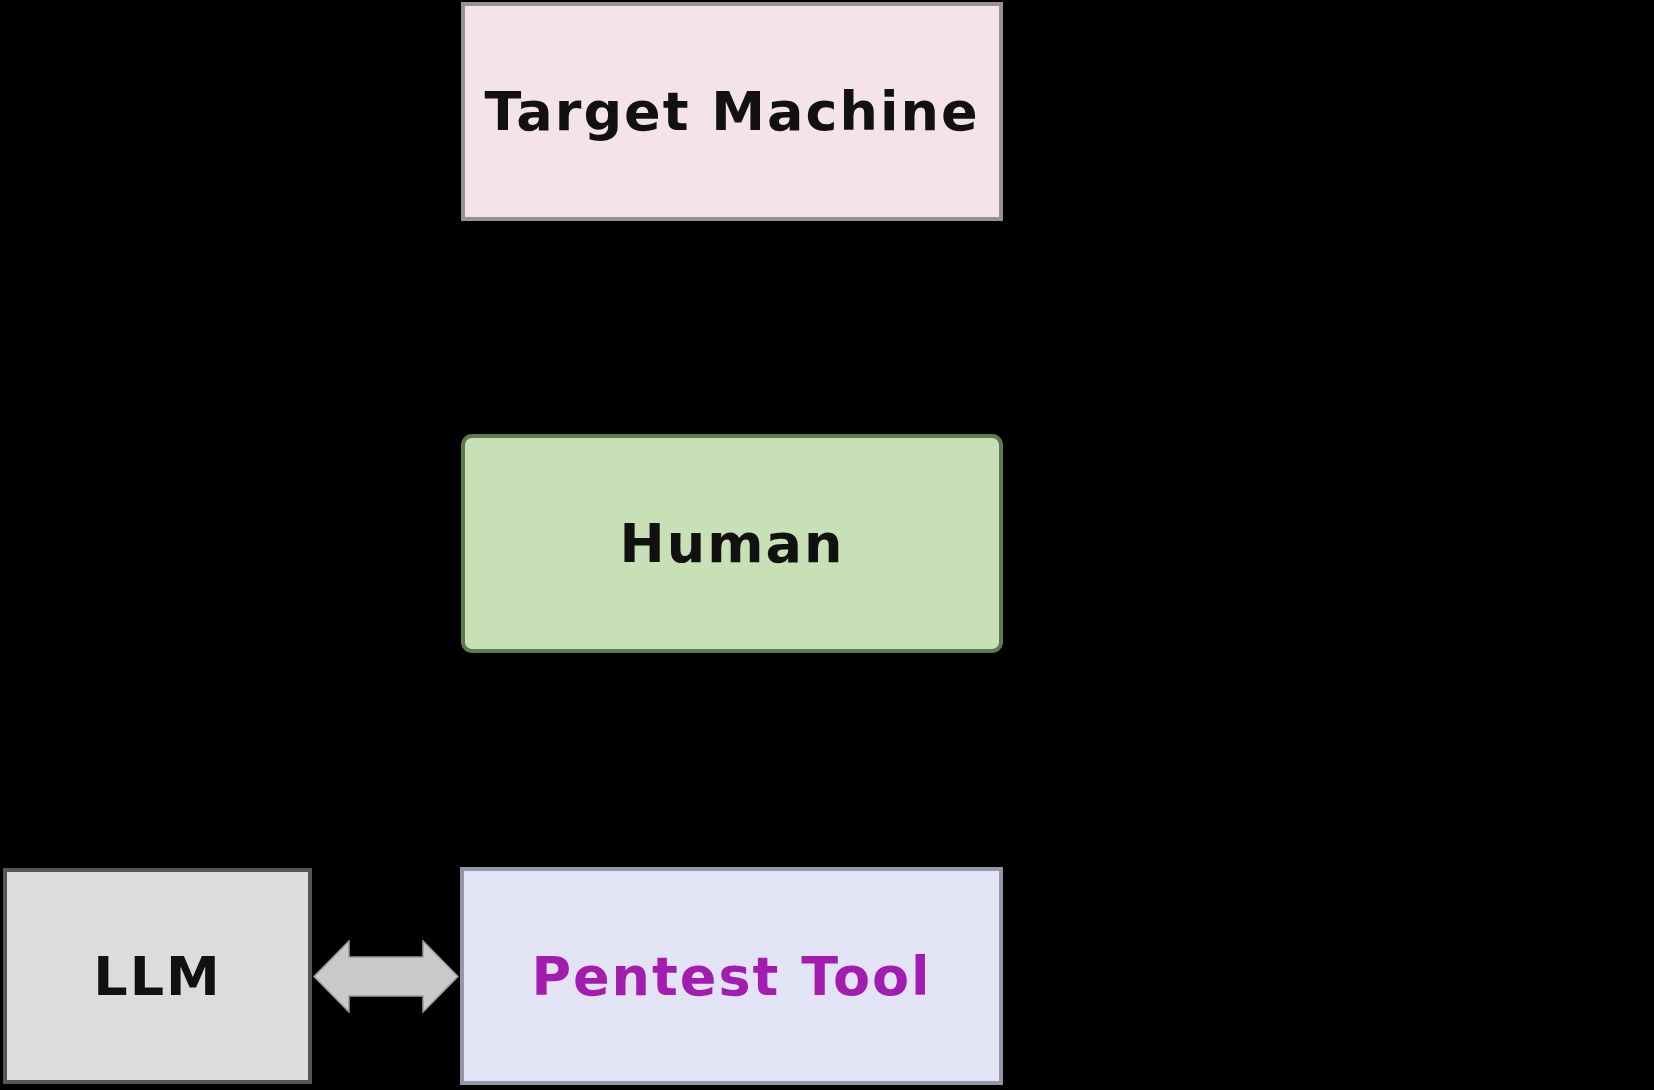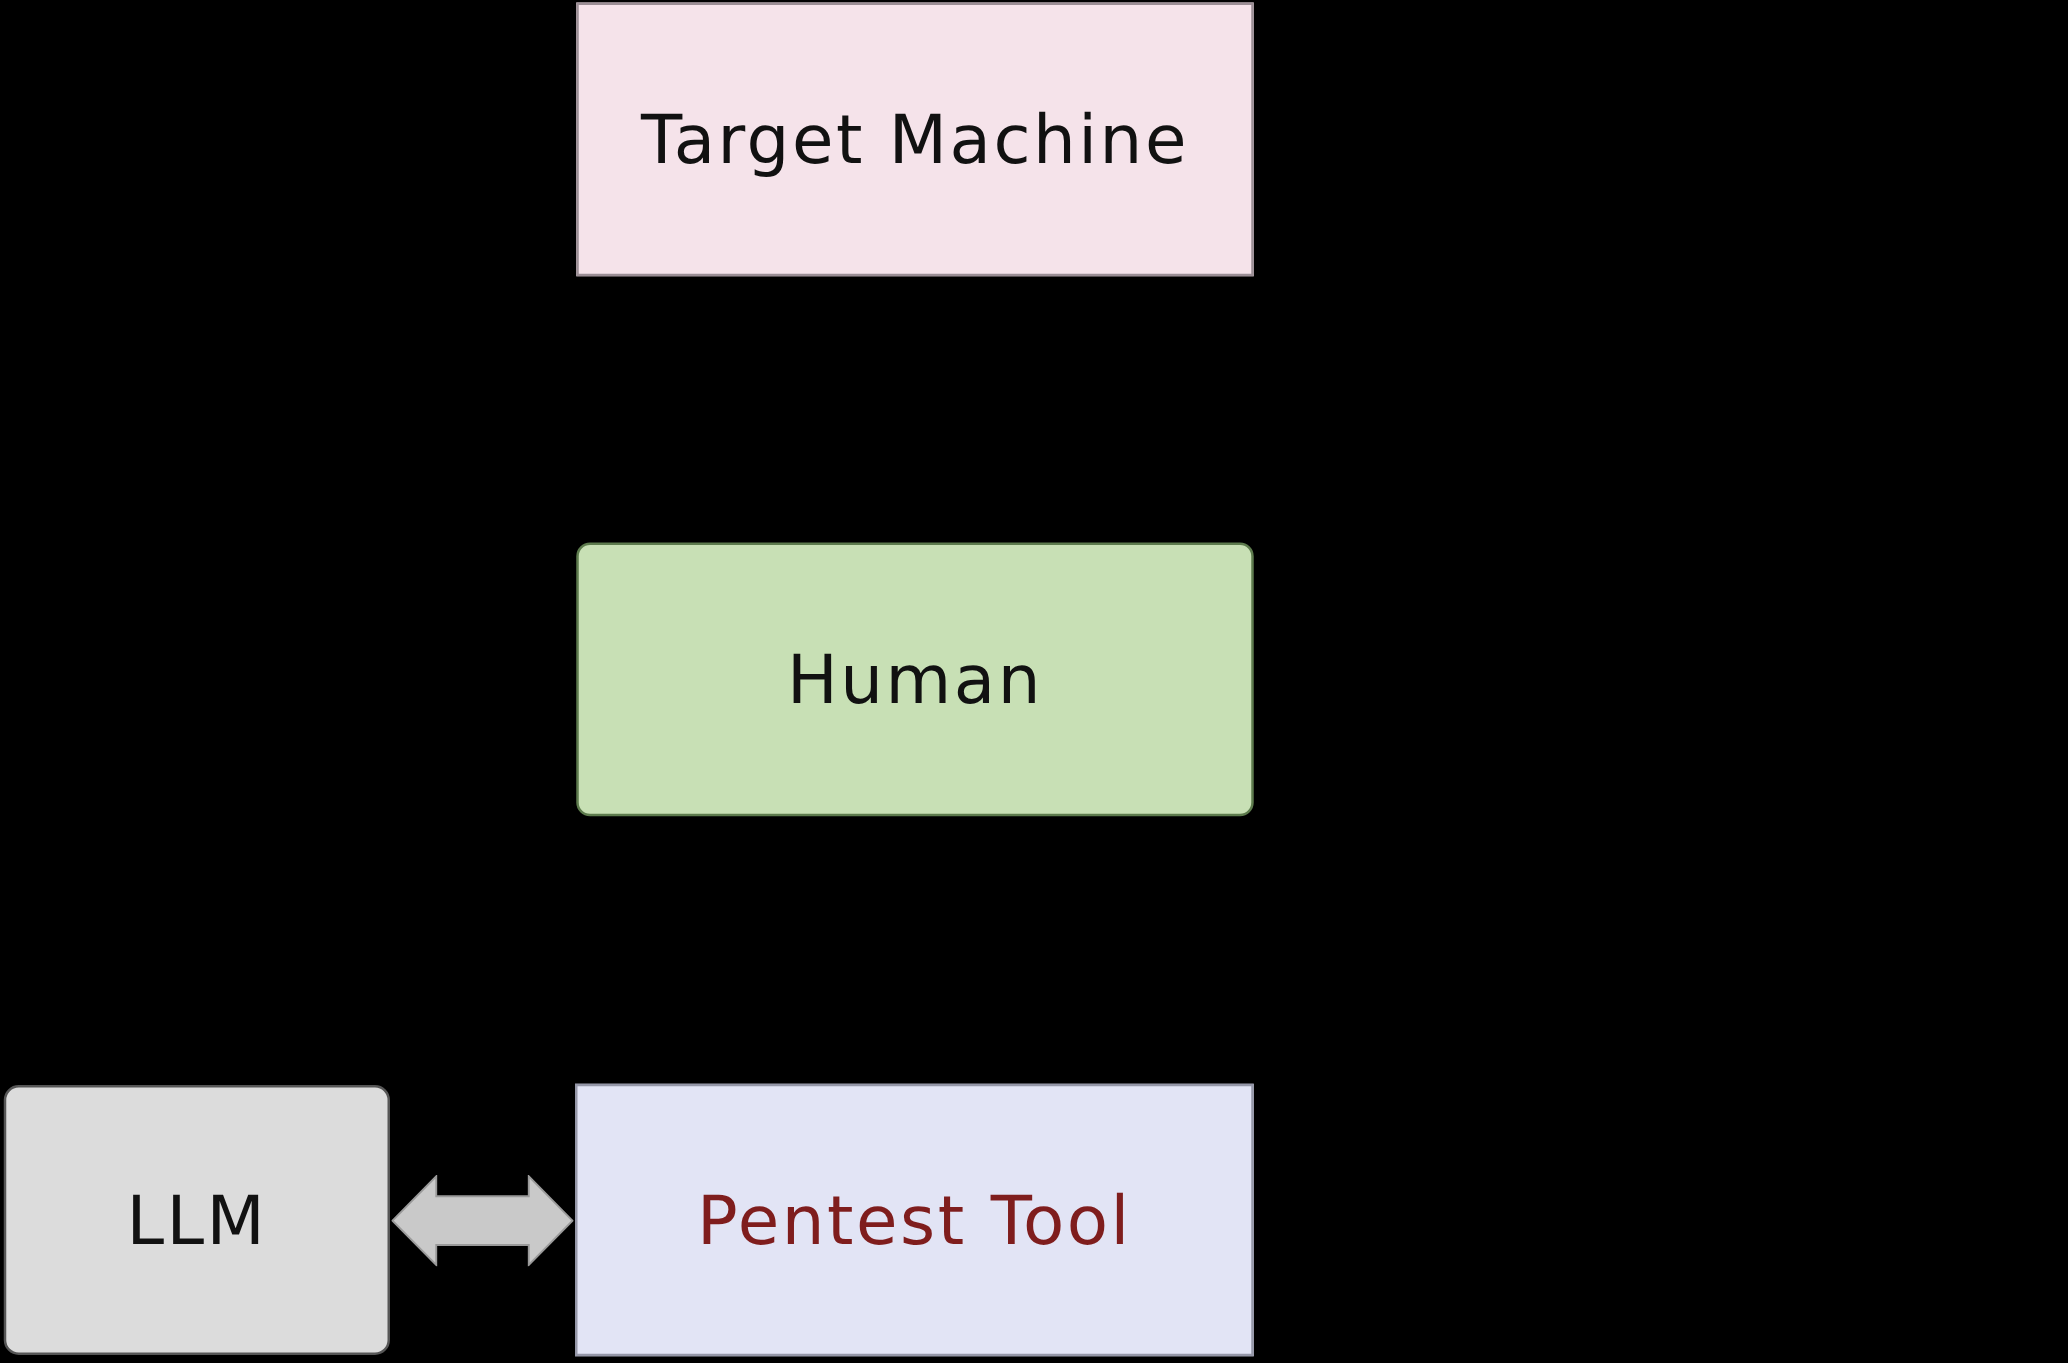--- a/index.html
+++ b/index.html
@@ -13,33 +13,34 @@
   }
   .canvas {
     position: relative;
     width: 1654px;
     height: 1090px;
     background: #000000;
   }
   .box {
     position: absolute;
     box-sizing: border-box;
-    border: 2px solid #a3a3a3;
+    border: 4px solid #a3a3a3;
     display: flex;
     align-items: center;
     justify-content: center;
     color: #111111;
     font-size: 54px;
     letter-spacing: 2px;
     white-space: nowrap;
     user-select: none;
+    font-weight: bold;
   }
   .box-target  { left: 461px; top: 2px;   width: 542px; height: 219px; }
   .box-human   { left: 461px; top: 434px; width: 542px; height: 219px; border-radius: 11px; }
-  .box-llm     { left: 3px;   top: 868px; width: 309px; height: 216px; border-radius: 12px; }
+  .box-llm     { left: 3px;   top: 868px; width: 309px; height: 216px; }
   .box-pentest { left: 460px; top: 867px; width: 543px; height: 218px; }
   .arrow-wrap {
     position: absolute;
     left: 313px;
     top: 940px;
     width: 146px;
     height: 73px;
   }
   .arrow-wrap svg { display: block; width: 100%; height: 100%; }
 </style>
@@ -53,21 +54,21 @@
   </div>
 
   <div class="box box-human" style="background: rgb(200, 224, 181); border-color: rgb(93, 123, 77); color: rgb(17, 17, 17);">
     <span>Human</span>
   </div>
 
   <div class="box box-llm" style="background: rgb(220, 220, 220); border-color: rgb(86, 86, 86); color: rgb(17, 17, 17);">
     <span>LLM</span>
   </div>
 
-  <div class="box box-pentest" style="background: rgb(226, 228, 245); border-color: rgb(149, 151, 168); color: #7f1d1d;">
+  <div class="box box-pentest" style="background: rgb(226, 228, 245); border-color: rgb(149, 151, 168); color: #a21caf;">
     <span>Pentest Tool</span>
   </div>
 
   <div class="arrow-wrap">
     <svg viewBox="0 0 146 73" preserveAspectRatio="none">
       <polygon points="1,36.5 36,1 36,17 110,17 110,1 145,36.5 110,72 110,56 36,56 36,72" fill="#c9c9c9" stroke="#9a9a9a" stroke-width="1.5" stroke-linejoin="miter"></polygon>
     </svg>
   </div>
 
 </div>

